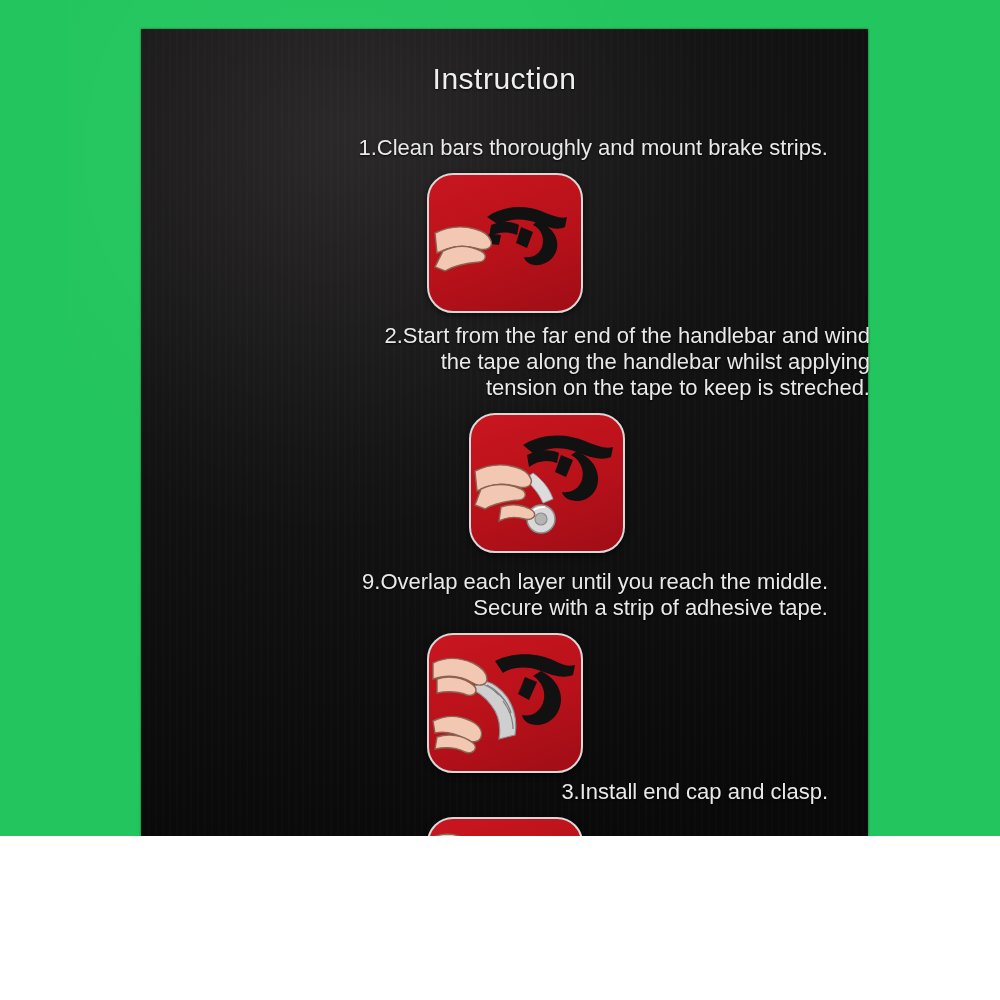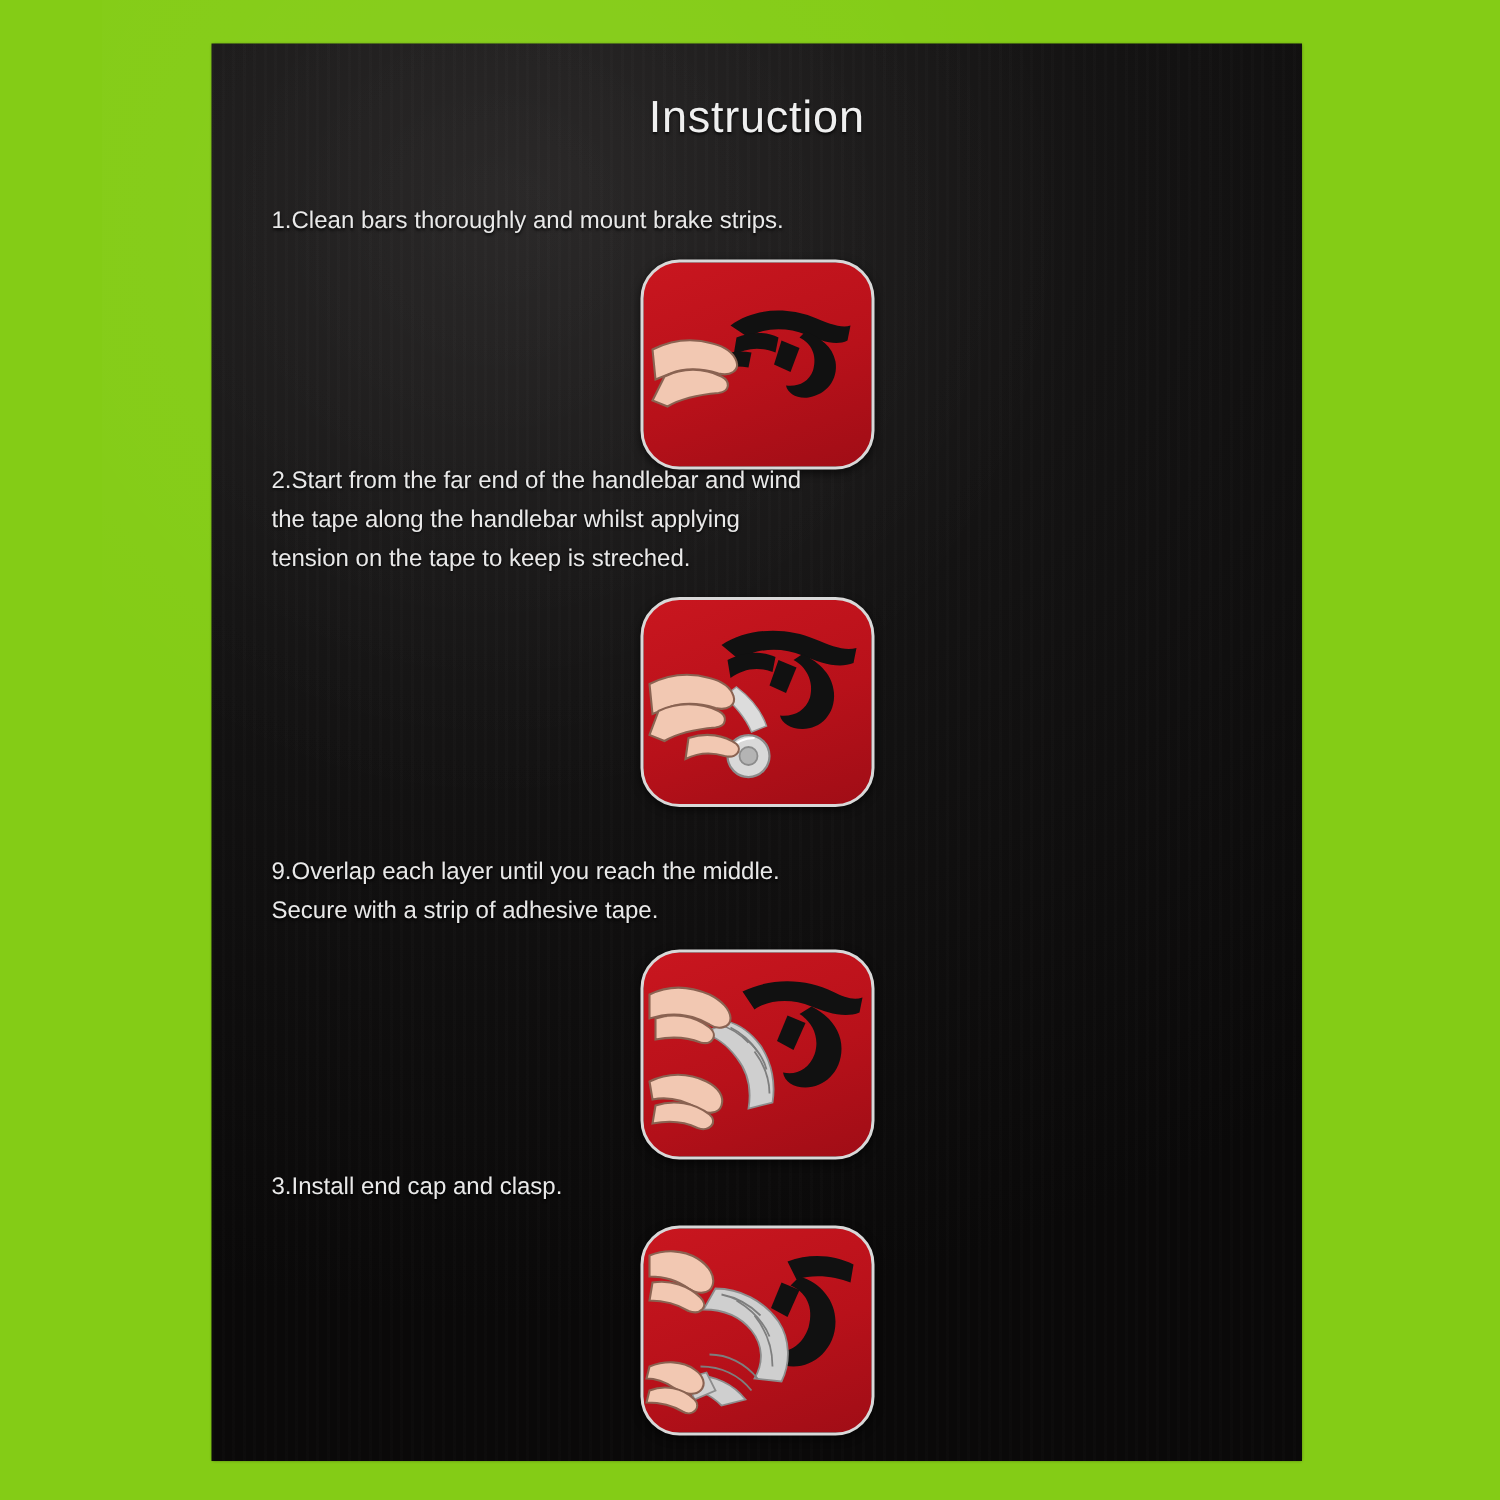--- a/index.html
+++ b/index.html
@@ -7,22 +7,22 @@
     padding: 0;
     width: 1000px;
     height: 1000px;
     background: #ffffff;
     font-family: "Liberation Sans", sans-serif;
   }
 
   #page {
     position: relative;
     width: 1000px;
-    height: 1000px;
-    background: #84cc16;
+    height: 836px;
+    background: #22c55e;
     overflow: hidden;
   }
 
   
   #card {
     position: absolute;
     left: 141px;
     top: 29px;
     width: 727px;
     height: 945px;
@@ -73,23 +73,23 @@
   }
 
   .step {
     position: absolute;
     left: 0;
     width: 100%;
   }
 
   .step-text {
     color: #e9e9e9;
-    font-size: 16px;
+    font-size: 22px;
     line-height: 26px;
-    text-align: left;
+    text-align: right;
     padding: 0 40px;
     text-shadow: 0 1px 2px rgba(0,0,0,0.85);
     white-space: pre-line;
   }
 
   .fig-wrap {
     display: flex;
     justify-content: center;
     margin-top: 12px;
   }
@@ -102,21 +102,21 @@
     border: 2px solid #d8d8d8;
     box-shadow: 0 2px 6px rgba(0,0,0,0.6);
     position: relative;
     overflow: hidden;
   }
 
   .figure svg { display: block; width: 100%; height: 100%; }
 
   
   #step1 { top: 106px; }
-  #step2 { top: 279px; }
+  #step2 { top: 294px; padding-left: 42px; }
   #step3 { top: 540px; }
   #step4 { top: 750px; }
 </style>
 </head>
 <body>
 
 <div id="page">
 
   <div id="card">
     <div class="sheen"></div>

